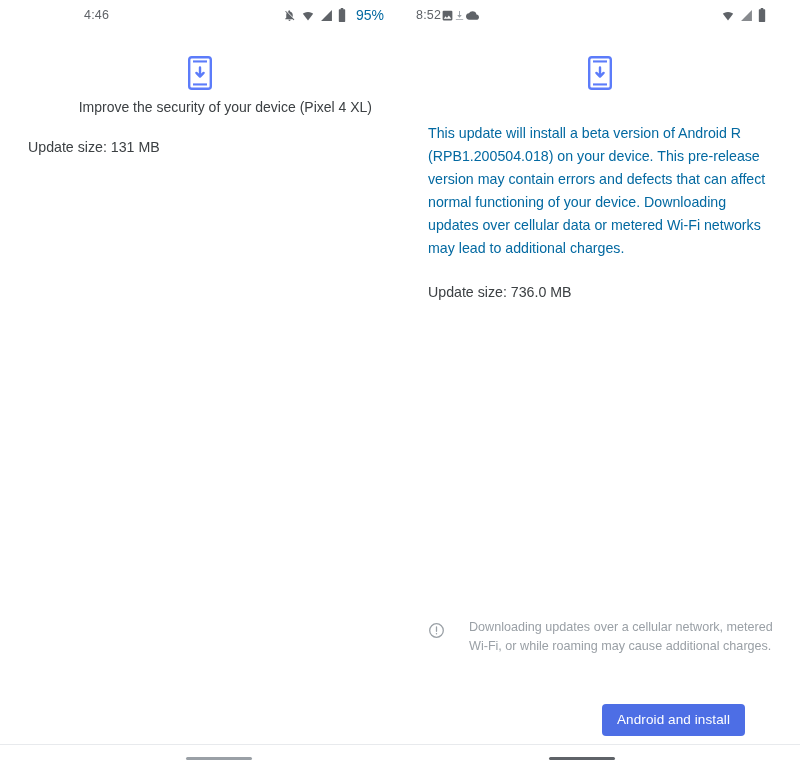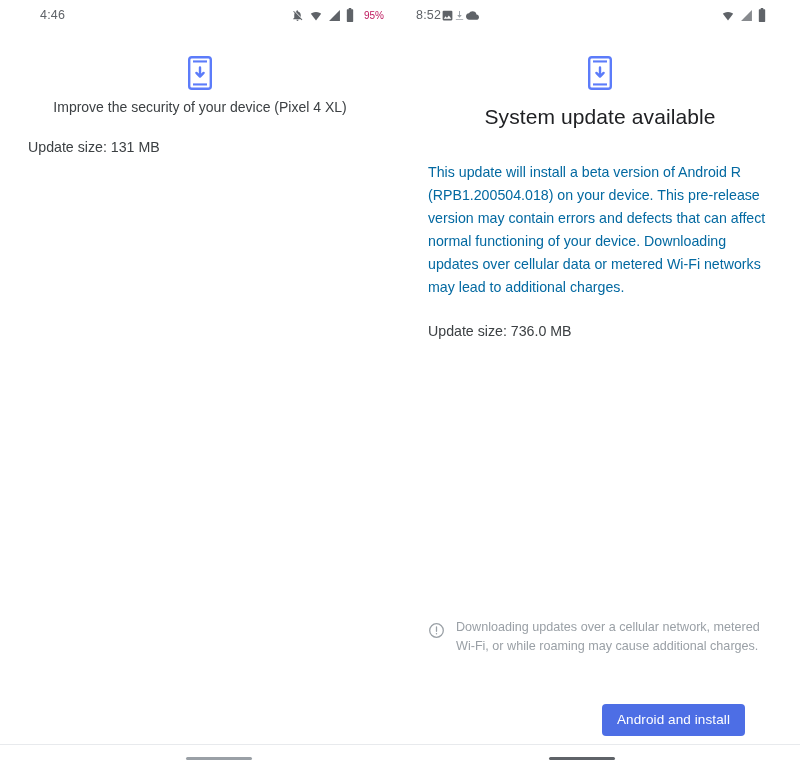--- a/index.html
+++ b/index.html
@@ -31,21 +31,21 @@
   
   .statusbar {
     height: 30px;
     display: flex;
     align-items: center;
     font-size: 12.5px;
     color: #5f6368;
     box-sizing: border-box;
   }
   .statusbar-left {
-    padding-left: 40px;
+    padding-left: 84px;
     display: flex;
     align-items: center;
     gap: 7px;
   }
   .statusbar-right {
     padding-left: 16px;
     display: flex;
     align-items: center;
     gap: 0;
   }
@@ -57,22 +57,22 @@
   .sb-spacer { flex: 1 1 auto; }
   .sb-icons {
     display: flex;
     align-items: center;
     gap: 5px;
     padding-right: 16px;
   }
   .sb-icons-r { padding-right: 34px; }
   .sb-icon { display: block; }
   .batt-pct {
-    font-size: 10px;
-    color: #be185d;
+    font-size: 14px;
+    color: #0369a1;
     margin-left: 5px;
   }
 
   
   .content {
     padding: 0 28px;
     box-sizing: border-box;
   }
   .update-icon {
     margin: 26px auto 0;
@@ -82,21 +82,21 @@
   }
   .title {
     text-align: center;
     font-size: 21px;
     font-weight: 400;
     color: #202124;
     margin: 15px 0 0;
     letter-spacing: .1px;
   }
   .subtitle {
-    text-align: center;
+    text-align: right;
     font-size: 14px;
     color: #3c4043;
     margin: 9px 0 0;
   }
   .body-text {
     font-size: 14.2px;
     line-height: 23px;
     color: #0369a1;
     margin: 0;
   }
@@ -110,21 +110,21 @@
   }
 
   
   .note {
     position: absolute;
     left: 28px;
     right: 24px;
     top: 618px;
     display: flex;
     align-items: flex-start;
-    gap: 11px;
+    gap: 24px;
   }
   .note-icon {
     flex: 0 0 auto;
     margin-top: 4px;
   }
   .note-text {
     font-size: 12.6px;
     line-height: 19px;
     color: #9aa0a6;
   }
@@ -273,21 +273,20 @@
     <div class="content">
       <span>
         <svg class="update-icon" viewBox="0 0 24 34" fill="none">
           <rect x="1.2" y="1.2" width="21.6" height="31.6" rx="2.6" stroke="#5c7cfa" stroke-width="2.4"></rect>
           <rect x="5" y="4.4" width="14" height="2.1" fill="#5c7cfa"></rect>
           <rect x="5" y="27.4" width="14" height="2.1" fill="#5c7cfa"></rect>
           <path d="M12 11.5v8.6M8.4 16.9L12 20.6l3.6-3.7" stroke="#5c7cfa" stroke-width="2.4" stroke-linecap="round" stroke-linejoin="round"></path>
         </svg>
       </span>
 
-      <h1 class="title">System update available</h1>
       <p class="body-text right-body">This update will install a beta version of Android R (RPB1.200504.018) on your device. This pre-release version may contain errors and defects that can affect normal functioning of your device. Downloading updates over cellular data or metered Wi-Fi networks may lead to additional charges.</p>
       <p class="size-text">Update size: 736.0 MB</p>
     </div>
 
     <div class="note">
       <span class="note-icon">
         <svg width="17" height="17" viewBox="0 0 24 24" fill="none" stroke="#9aa0a6" stroke-width="1.8">
           <circle cx="12" cy="12" r="9.6"></circle>
           <path d="M12 7v6.2" stroke-linecap="round"></path>
           <circle cx="12" cy="16.6" r="1" fill="#9aa0a6" stroke="none"></circle>

